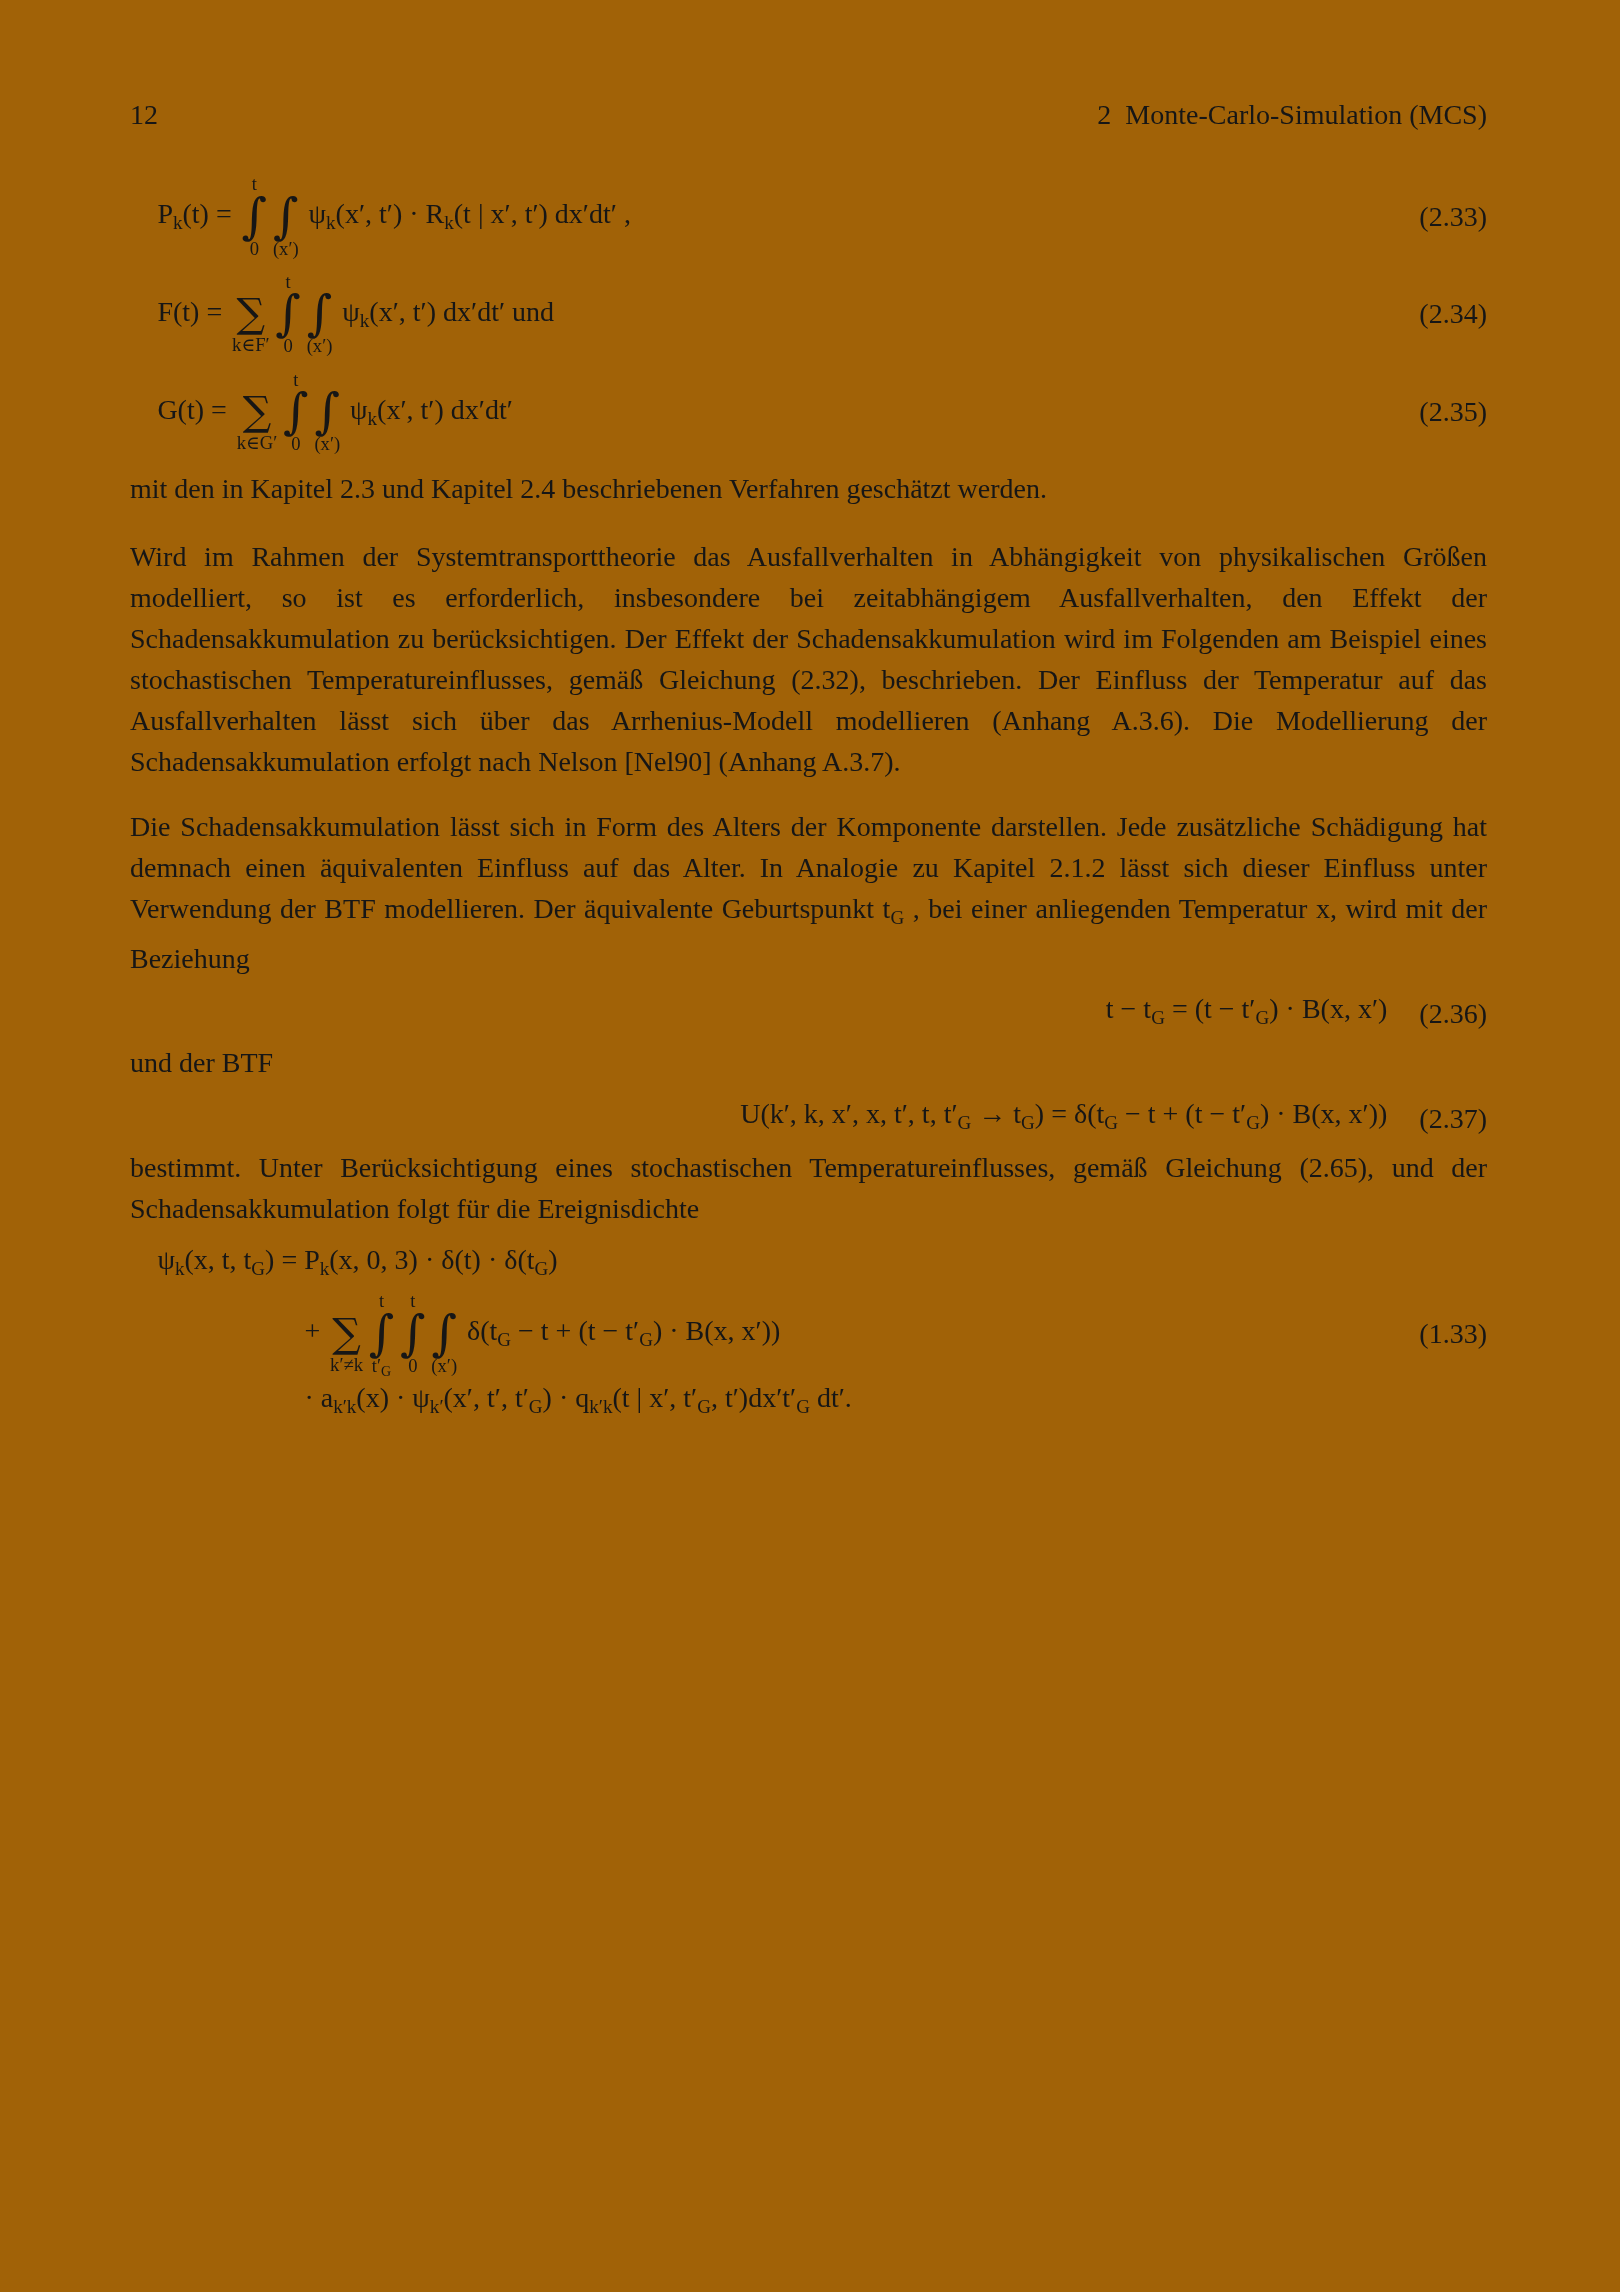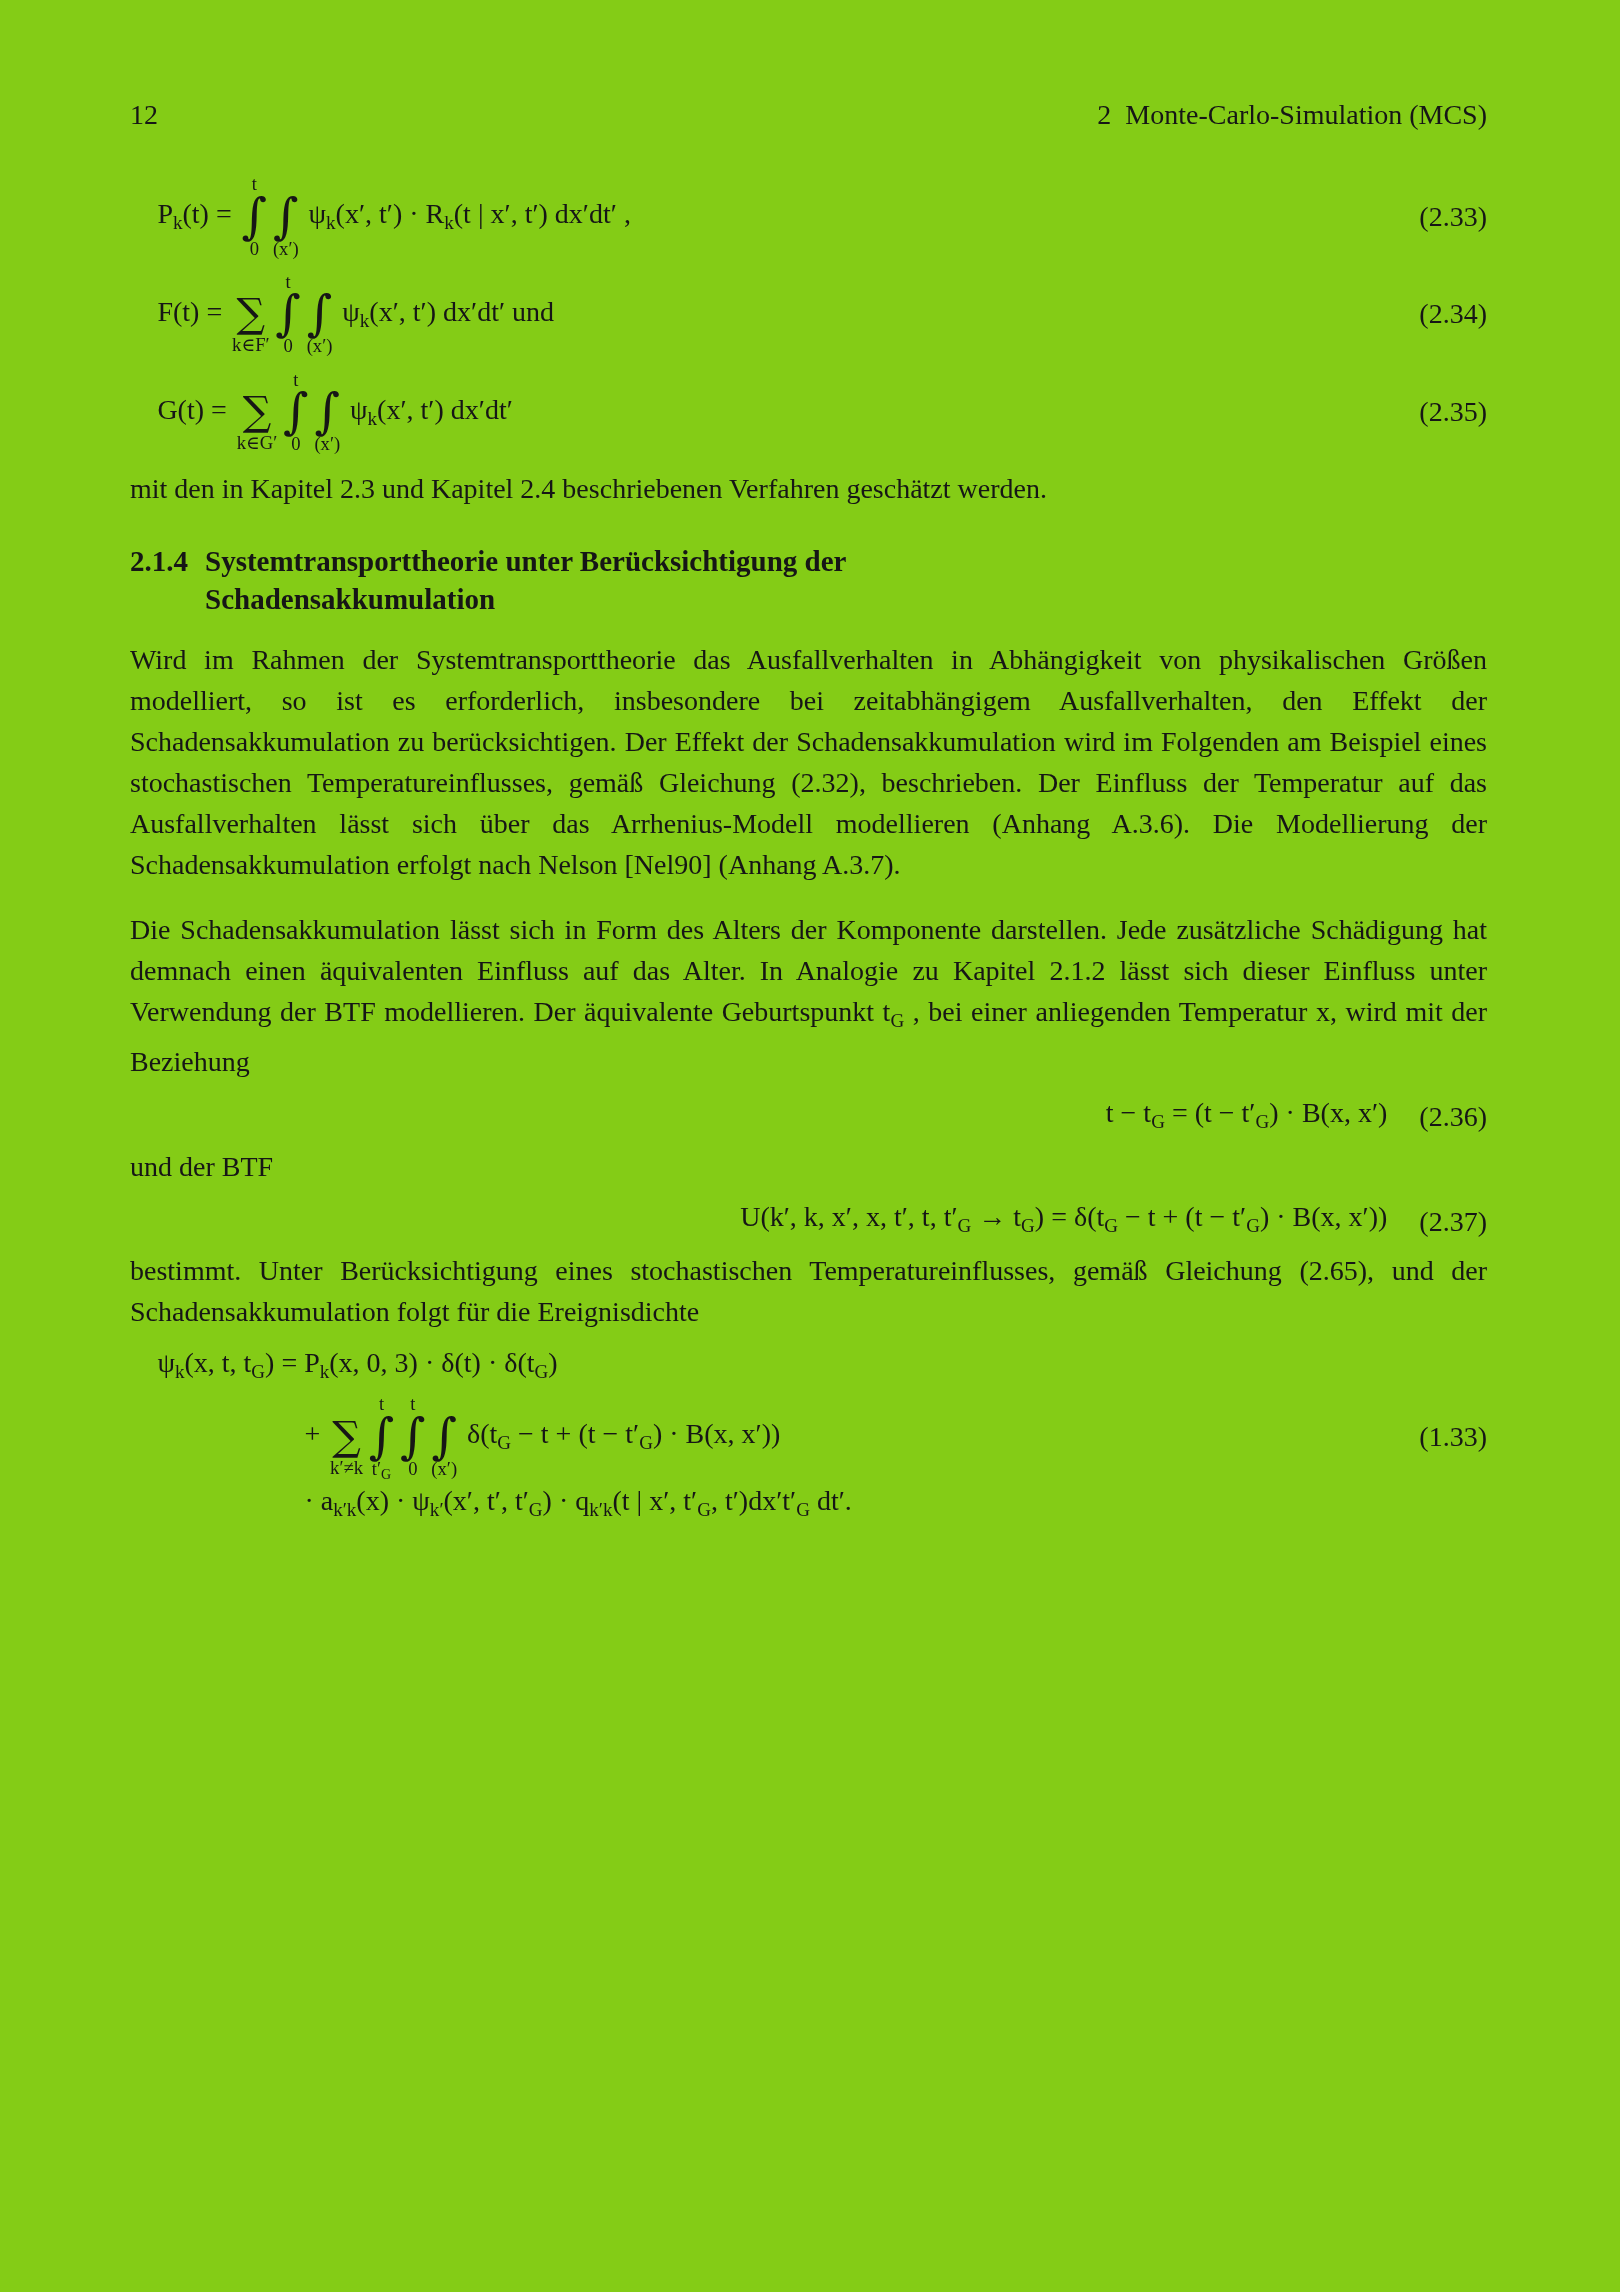--- a/index.html
+++ b/index.html
@@ -1,21 +1,21 @@
 <!DOCTYPE html>
 <html lang="de"><head>
 <meta charset="utf-8">
 <style>
   html, body { margin: 0; padding: 0; background: #ffffff; }
   .page {
     position: relative;
     width: 1620px;
     height: 2293px;
     box-sizing: border-box;
-    background: #84cc16;
+    background: #a16207;
     padding: 94px 133px 0 130px;
     font-family: "Liberation Serif", "DejaVu Serif", serif;
     font-size: 28px;
     line-height: 41px;
     color: #161616;
     overflow: hidden;
   }
 
   
   .header-row {
@@ -139,27 +139,20 @@
         </span><span class="bigop">
           <span class="lim up"></span>
           <span class="op op-int">∫</span>
           <span class="lim lo">(x′)</span>
         </span><span class="mx"> ψ</span><span class="msub">k</span><span class="mx">(x′, t′) dx′dt′</span></div>
     <div class="eq-number">(2.35)</div>
   </div>
 
   <p class="para continuation">mit den in Kapitel 2.3 und Kapitel 2.4 beschriebenen Verfahren geschätzt werden.</p>
 
-  <div class="section-heading">
-    <span class="section-num">2.1.4</span>
-    <span class="section-title">
-      <span class="line">Systemtransporttheorie unter Berücksichtigung der</span>
-      <span class="line">Schadensakkumulation</span>
-    </span>
-  </div>
 
   <p class="para">Wird im Rahmen der Systemtransporttheorie das Ausfallverhalten in Abhängigkeit von physikalischen Größen modelliert, so ist es erforderlich, insbesondere bei zeitabhängigem Ausfallverhalten, den Effekt der Schadensakkumulation zu berücksichtigen. Der Effekt der Schadensakkumulation wird im Folgenden am Beispiel eines stochastischen Temperatureinflusses, gemäß Gleichung (2.32), beschrieben. Der Einfluss der Temperatur auf das Ausfallverhalten lässt sich über das Arrhenius-Modell modellieren (Anhang A.3.6). Die Modellierung der Schadensakkumulation erfolgt nach Nelson [Nel90] (Anhang A.3.7).</p>
 
   <p class="para tight"><span class="mx">Die Schadensakkumulation lässt sich in Form des Alters der Komponente darstellen. Jede zusätzliche Schädigung hat demnach einen äquivalenten Einfluss auf das Alter. In Analogie zu Kapitel 2.1.2 lässt sich dieser Einfluss unter Verwendung der BTF modellieren. Der äquivalente Geburtspunkt </span><span class="mx">t</span><span class="msub">G</span><span class="mx"> , bei einer anliegenden Temperatur x, wird mit der Beziehung</span></p>
 
   <div class="eq-row interline">
     <div class="eq-content"><span class="mx">t − t</span><span class="msub">G</span><span class="mx"> = (t − t′</span><span class="msub">G</span><span class="mx">) · B(x, x′)</span></div>
     <div class="eq-number">(2.36)</div>
   </div>
 

